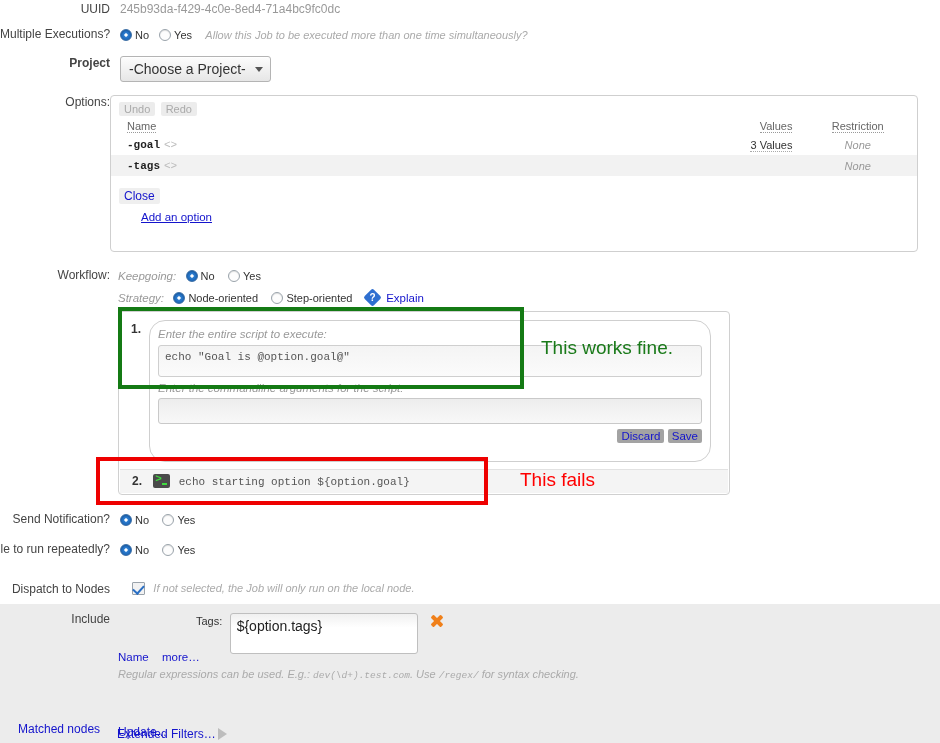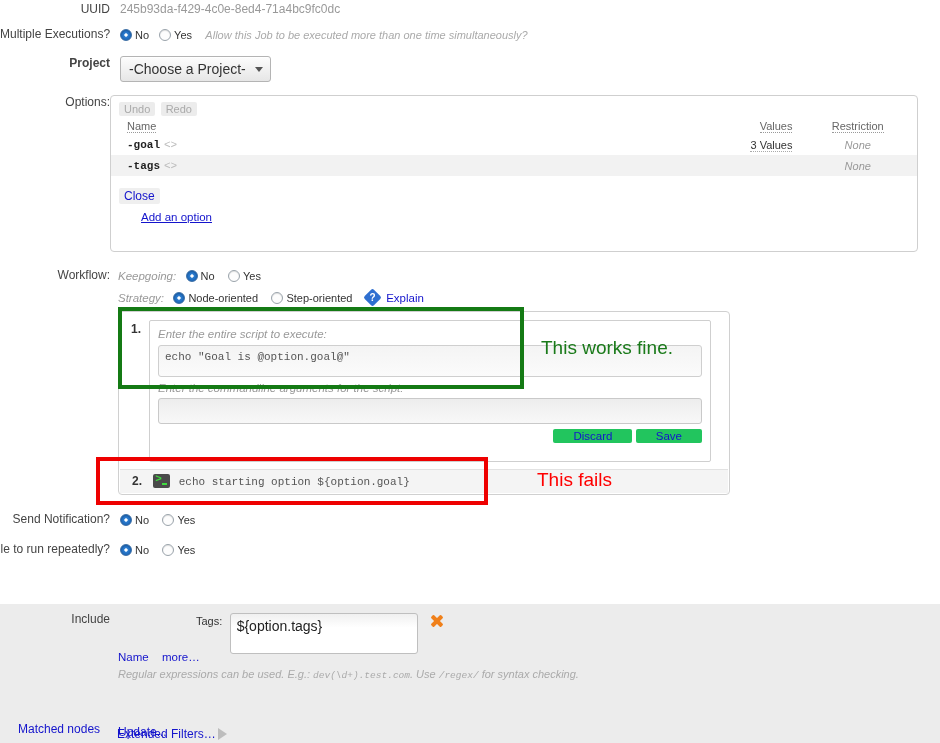--- a/index.html
+++ b/index.html
@@ -98,37 +98,37 @@
   }
 
   
   .wf-box{
     position:absolute;border:1px solid #d0d0d0;border-radius:4px;background:#fff;
   }
   .stepnum{
     position:absolute;left:12px;top:10px;font-size:12px;color:#333;font-weight:bold;
   }
   .inner{
-    border:1px solid #cfcfcf;border-radius:2px;background:#fff;
+    border:1px solid #cfcfcf;border-radius:16px;background:#fff;
     position:absolute;
   }
   .fieldlabel{color:#999;font-style:italic;font-size:11.5px;}
   .txtarea{
     border:1px solid #cfcfcf;border-radius:3px;
     background:linear-gradient(#f4f4f4,#fbfbfb);
     font-family:"Liberation Mono",monospace;font-size:11px;color:#555;
     padding:5px 6px;box-sizing:border-box;
   }
   .argbox{
     border:1px solid #c9c9c9;border-radius:3px;
     background:linear-gradient(#ededed,#f8f8f8);
     box-sizing:border-box;
   }
   .linkbtn{
-    display:inline-block;background:#22c55e;padding:1px 20px;border-radius:2px;
+    display:inline-block;background:#a3a3a3;padding:1px 4px;border-radius:2px;
     color:#1414cc;font-size:11.5px;cursor:pointer;
   }
 
   .step2{
     position:absolute;background:#f4f4f4;border-top:1px solid #e2e2e2;
     box-sizing:border-box;
   }
   .termicon{
     display:inline-block;width:17px;height:14px;background:#4a4a4a;border-radius:2px;
     position:relative;vertical-align:-3px;
@@ -316,21 +316,21 @@
         <span class="termicon" style="margin-left:8px;"></span>
         <span class="cmdtxt">echo starting option ${option.goal}</span>
       </div>
     </div>
   </div>
 
   <div class="anno-box anno-green" style="left:118px;top:307px;width:406px;height:82px;"></div>
   <div class="anno-text green" style="left:541px;top:337px;">This works fine.</div>
 
   <div class="anno-box anno-red" style="left:96px;top:457px;width:392px;height:48px;"></div>
-  <div class="anno-text red" style="left:537px;top:469px;">This fails</div>
+  <div class="anno-text red" style="left:520px;top:469px;">This fails</div>
 
   <div class="row" style="left:0;top:512px;width:400px;">
     <div class="lbl">Send Notification?</div>
     <div class="fld" style="padding-top:1px;">
       <span>
         <span class="radio on"></span><span class="rlabel">No</span>
       </span>
       <span>
         <span class="radio"></span><span class="rlabel">Yes</span>
       </span>
@@ -342,20 +342,27 @@
     <div class="fld" style="padding-top:1px;">
       <span>
         <span class="radio on"></span><span class="rlabel">No</span>
       </span>
       <span>
         <span class="radio"></span><span class="rlabel">Yes</span>
       </span>
     </div>
   </div>
 
+  <div class="row" style="left:0;top:581px;width:600px;">
+    <div class="lbl" style="padding-top:1px;">Dispatch to Nodes</div>
+    <div class="fld" style="padding-left:12px;">
+      <span class="cbx on"></span>
+      <span class="hint" style="margin-left:5px;">If not selected, the Job will only run on the local node.</span>
+    </div>
+  </div>
 
   <div class="row" style="left:0;top:612px;width:120px;">
     <div class="lbl">Include</div>
   </div>
 
   <div style="position:absolute;left:196px;top:613px;">
     <span style="font-size:11px;color:#333;vertical-align:6px;">Tags:</span>
     <span class="textinput" style="display:inline-block;width:188px;height:41px;margin-left:4px;">
       <span>${option.tags}</span>
     </span>

